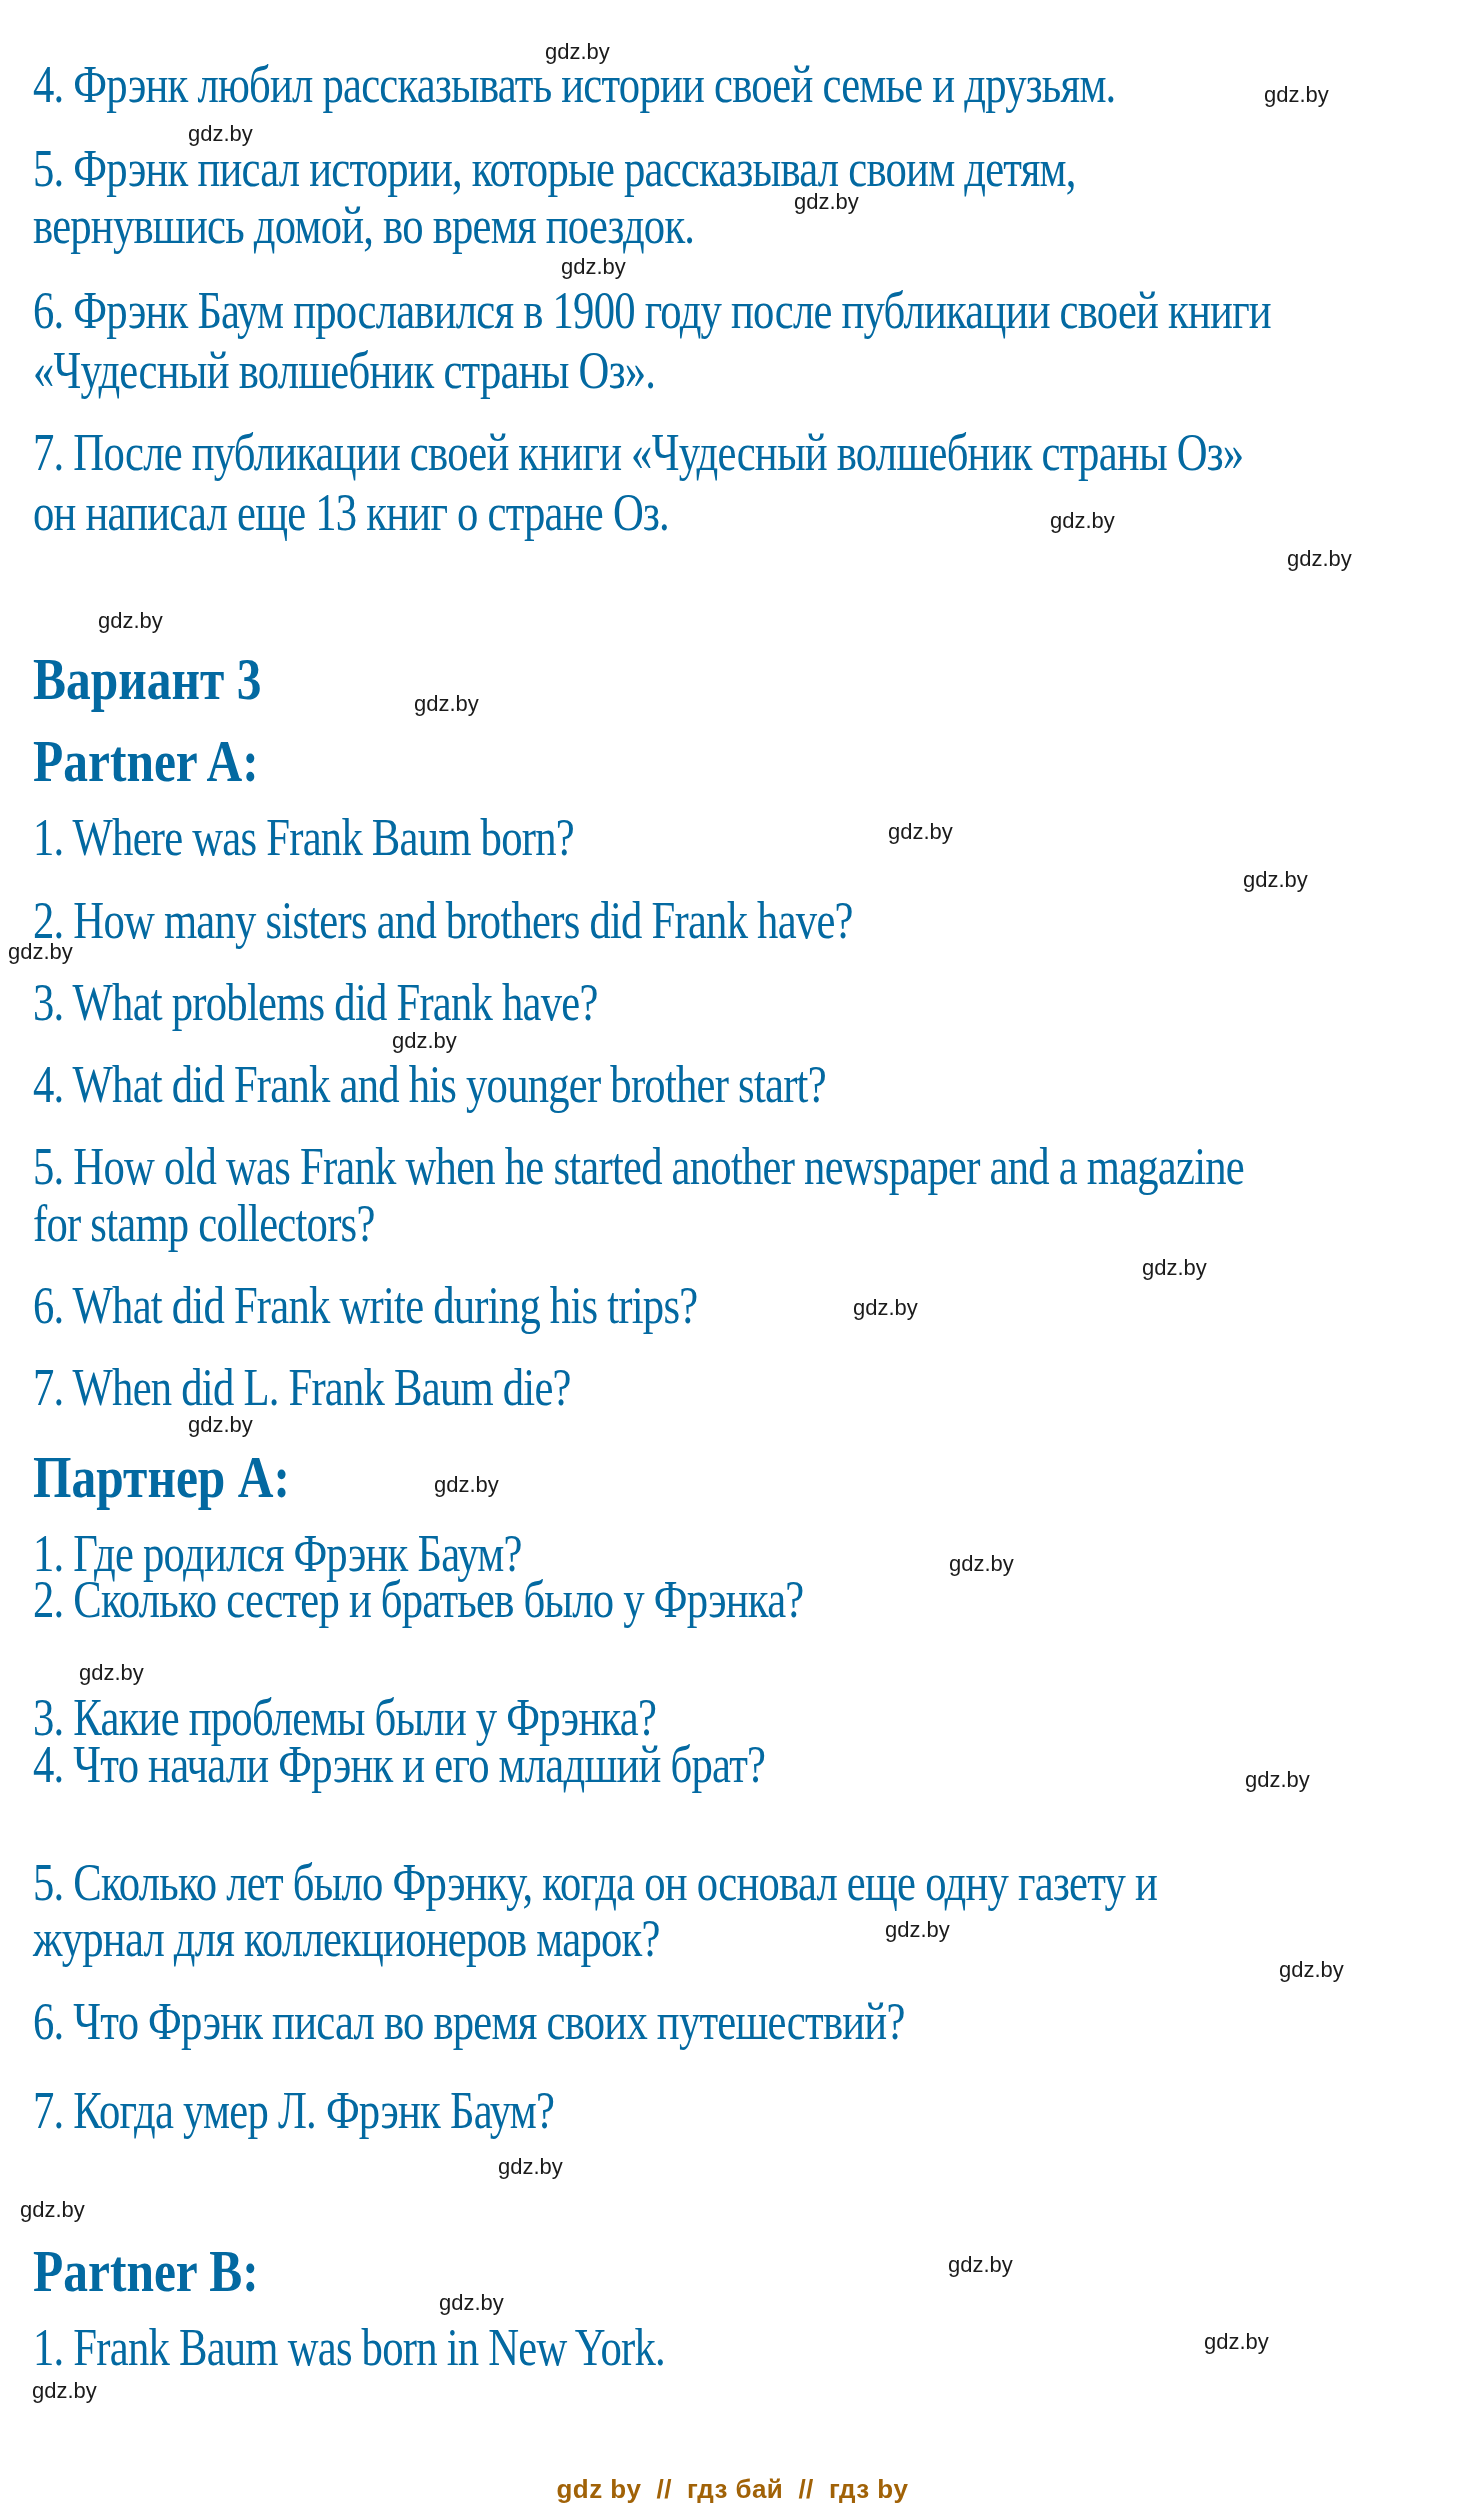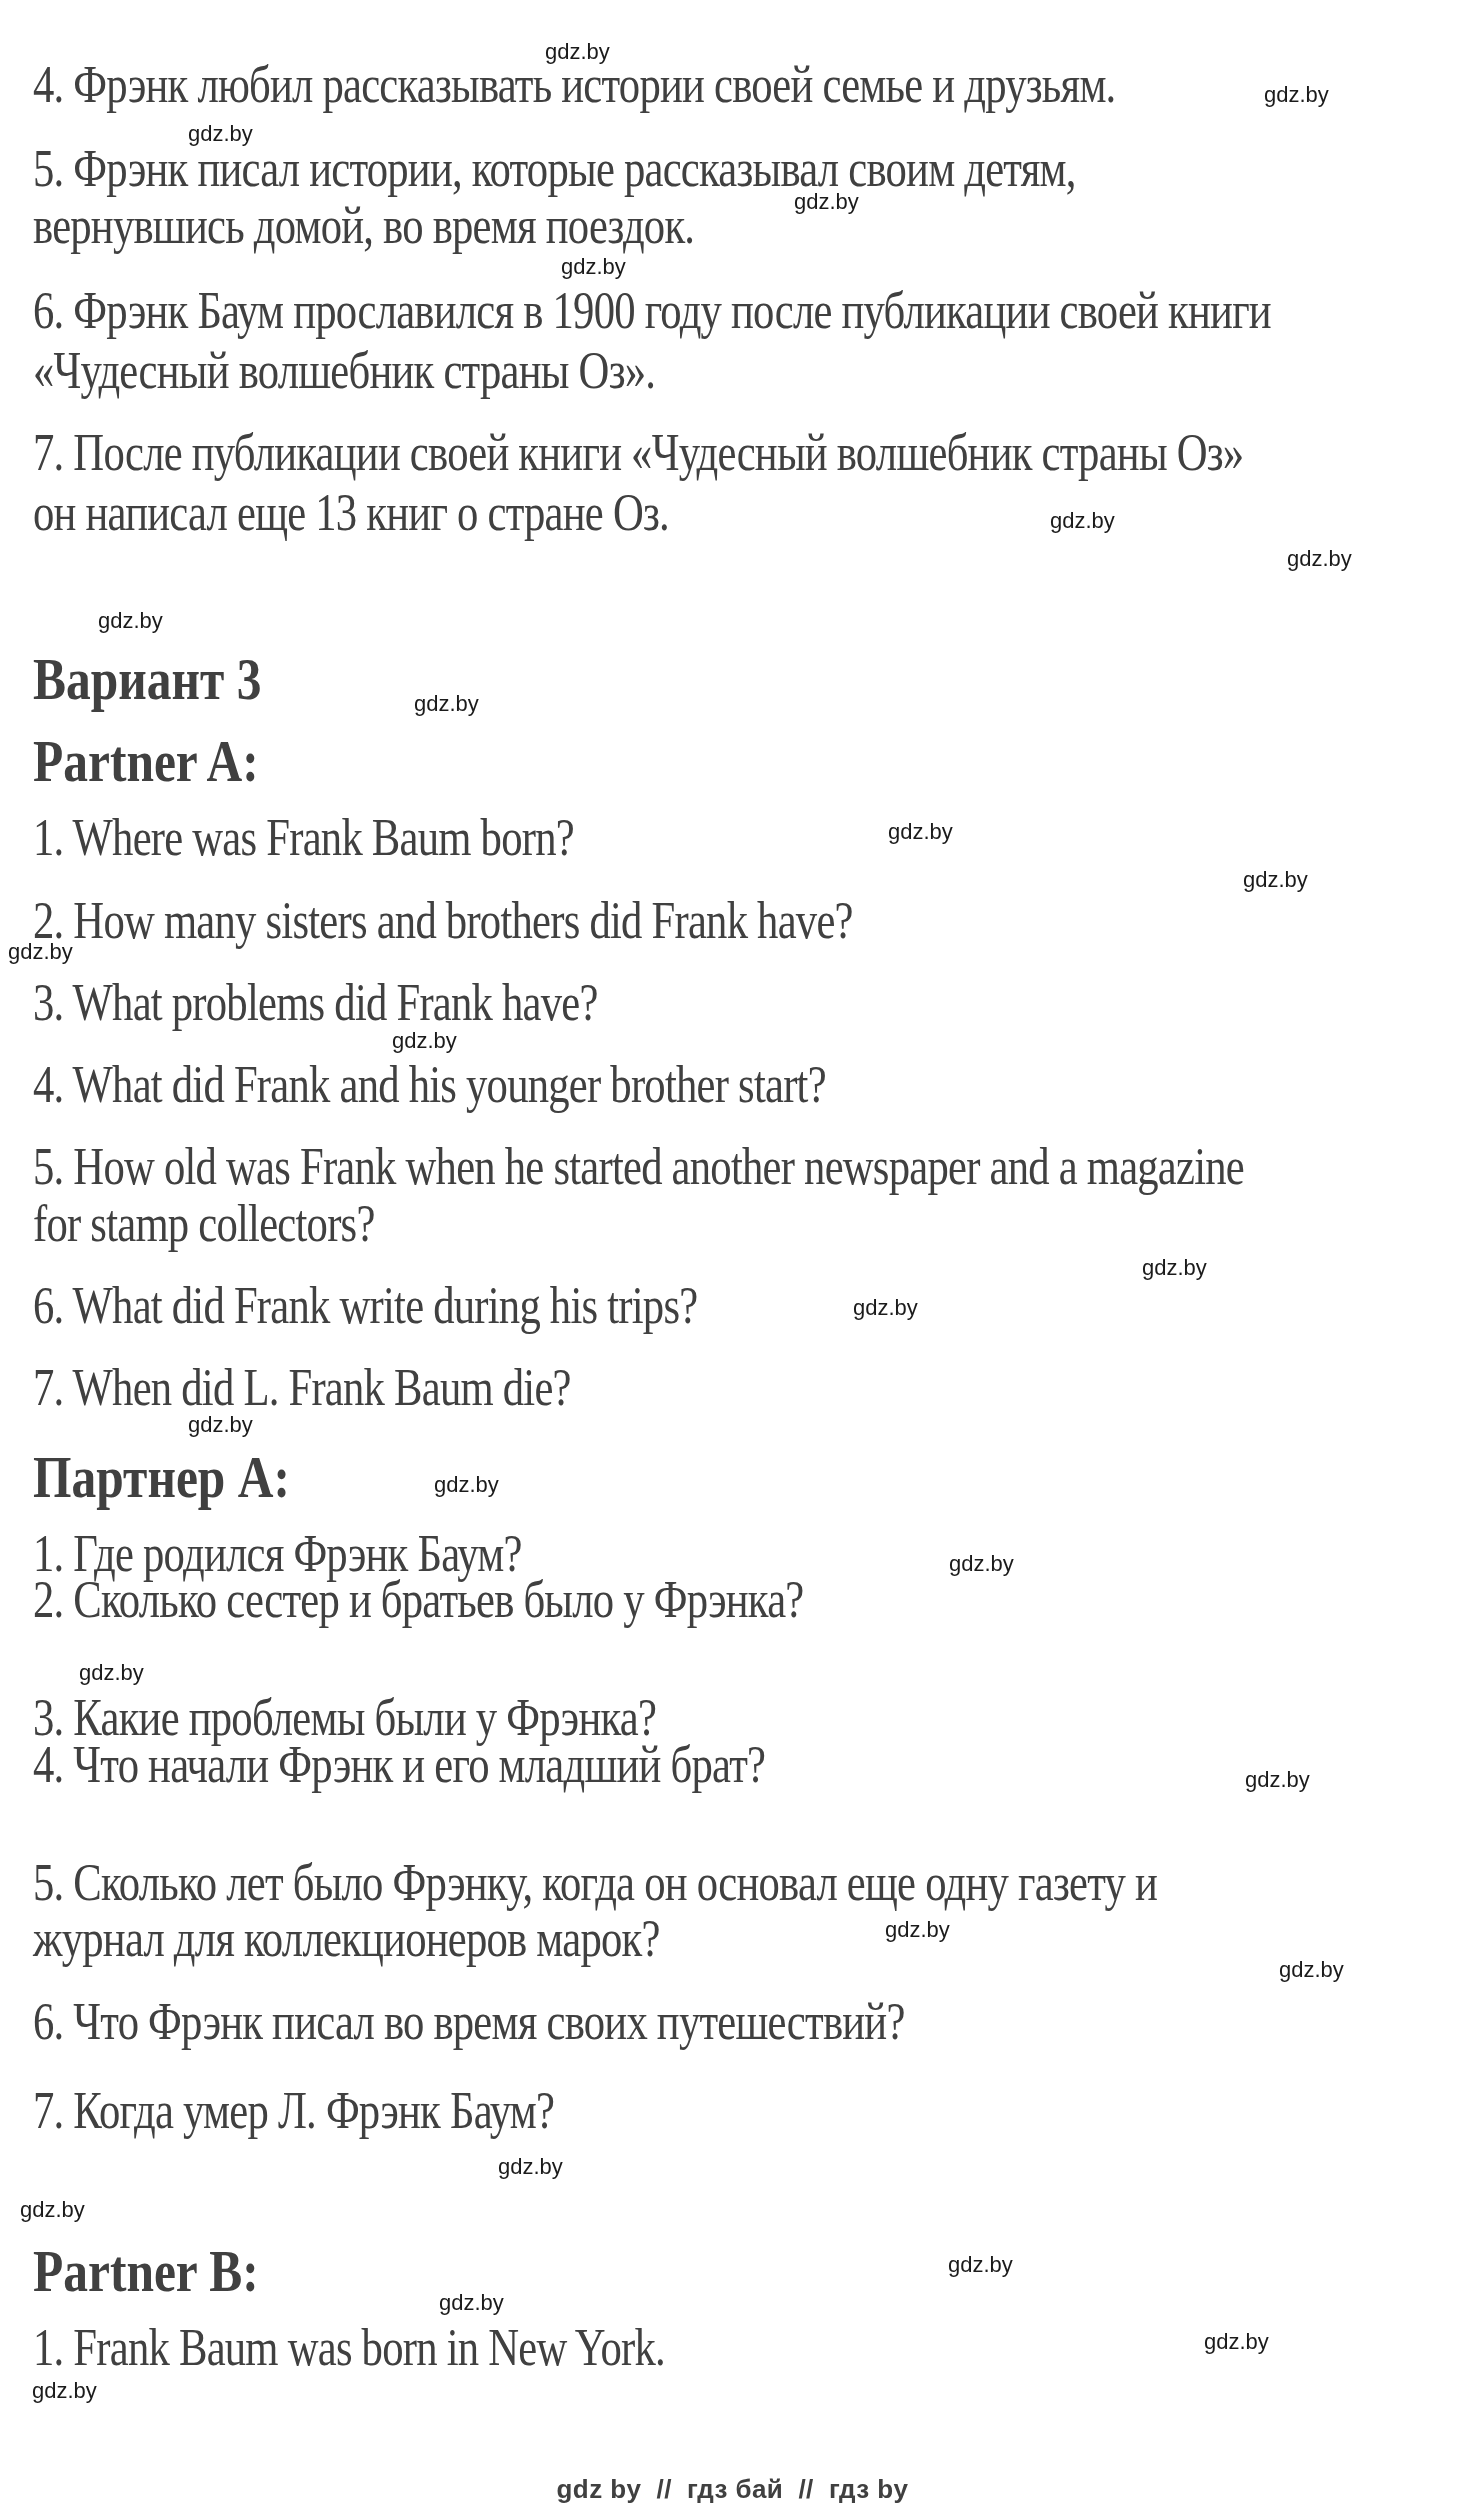--- a/index.html
+++ b/index.html
@@ -27,21 +27,21 @@
     font-family: "Liberation Sans", sans-serif;
     font-size: 26px;
     font-weight: 600;
     letter-spacing: 0.4px;
     line-height: 1.1;
     white-space: pre;
   }
   .doc-line {
     position: absolute;
     white-space: nowrap;
-    color: #404040;
+    color: #0369a1;
     font-size: 44px;
     letter-spacing: -0.8px;
     line-height: 1;
   }
   .doc-line > span {
     display: inline-block;
     transform: scale(0.97, 1.18);
     transform-origin: 0 0;
   }
   .doc-line.bold {
@@ -117,15 +117,15 @@
       <span class="watermark" style="left: 885px; top: 1919px; color: rgb(27, 27, 27);">gdz.by</span>
       <span class="watermark" style="left: 1279px; top: 1959px; color: rgb(27, 27, 27);">gdz.by</span>
       <span class="watermark" style="left: 498px; top: 2156px; color: rgb(27, 27, 27);">gdz.by</span>
       <span class="watermark" style="left: 20px; top: 2199px; color: rgb(27, 27, 27);">gdz.by</span>
       <span class="watermark" style="left: 948px; top: 2254px; color: rgb(27, 27, 27);">gdz.by</span>
       <span class="watermark" style="left: 439px; top: 2292px; color: rgb(27, 27, 27);">gdz.by</span>
       <span class="watermark" style="left: 1204px; top: 2331px; color: rgb(27, 27, 27);">gdz.by</span>
       <span class="watermark" style="left: 32px; top: 2380px; color: rgb(27, 27, 27);">gdz.by</span>
     </div>
 
-  <div class="promo-footer" style="color: #404040;">gdz by  //  гдз бай  //  гдз by</div>
+  <div class="promo-footer" style="color: #a16207;">gdz by  //  гдз бай  //  гдз by</div>
 </div>
 
 
 </body></html>

